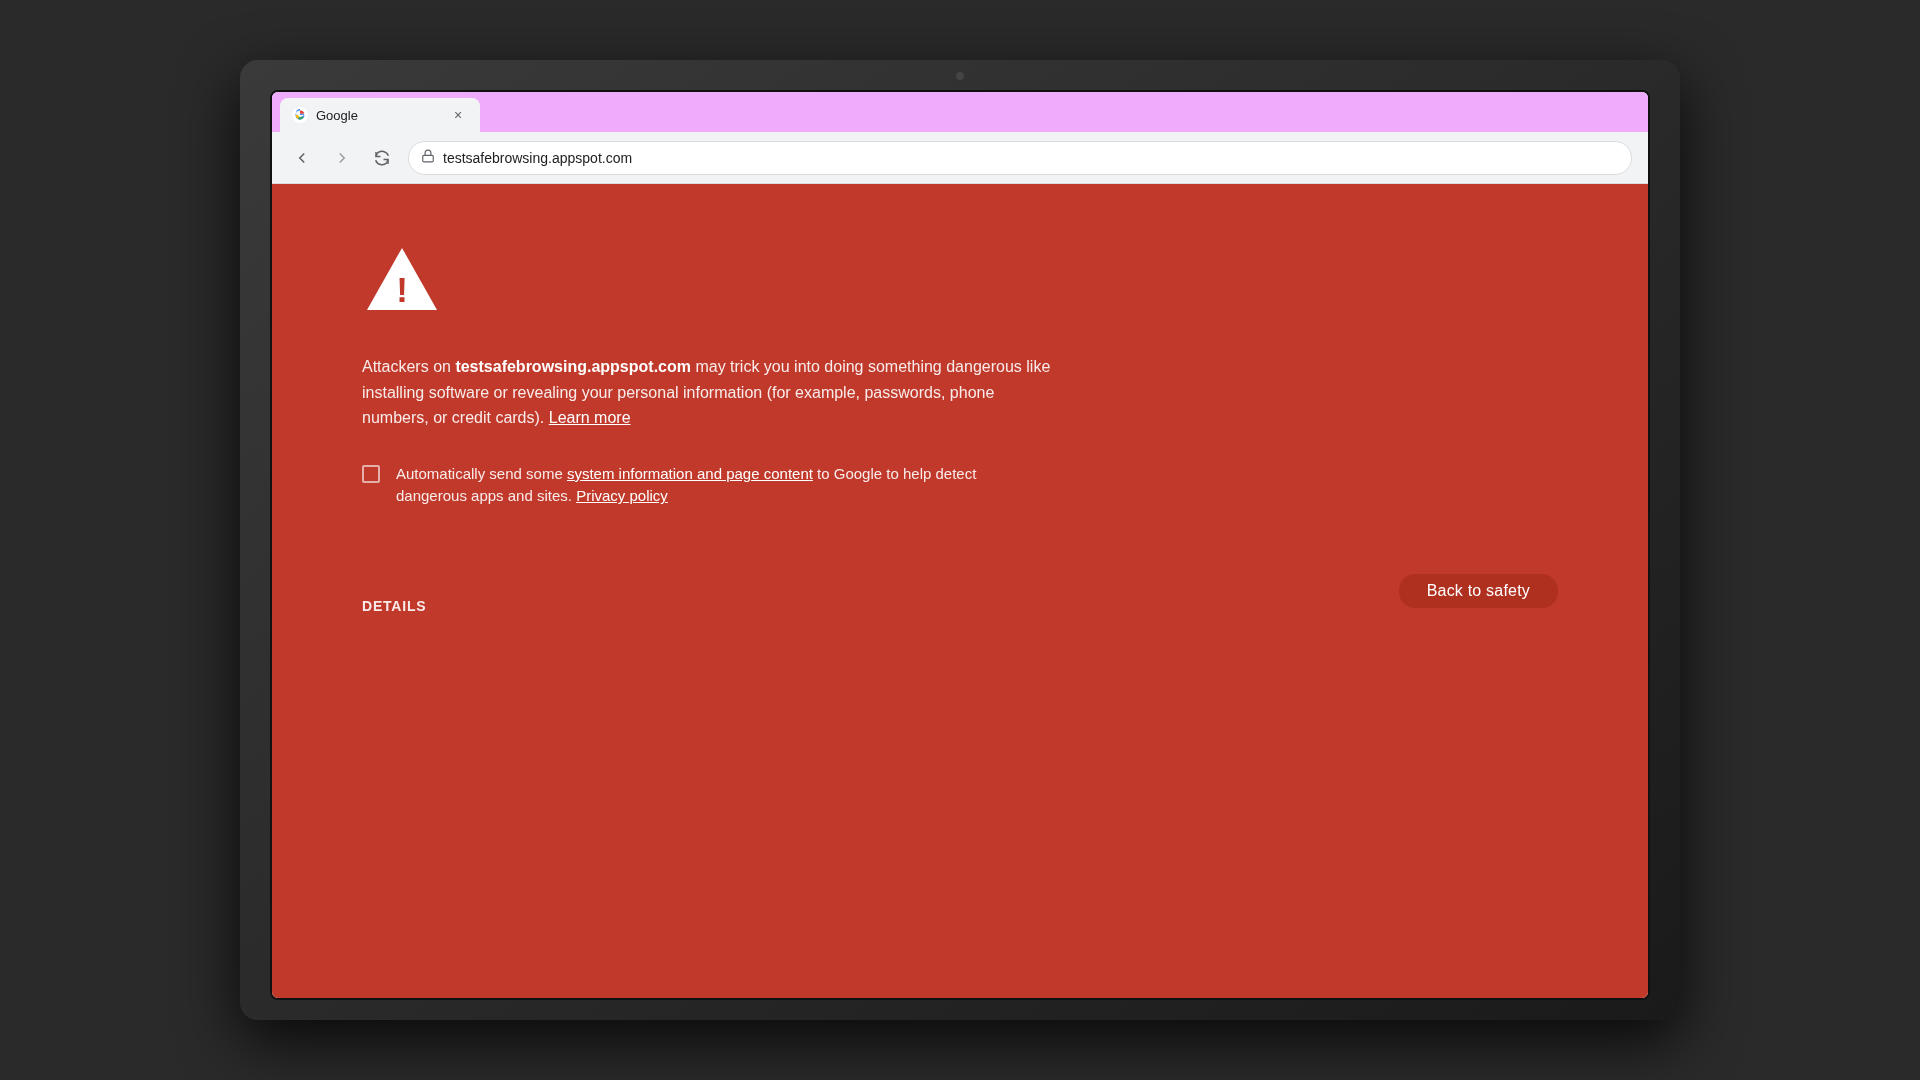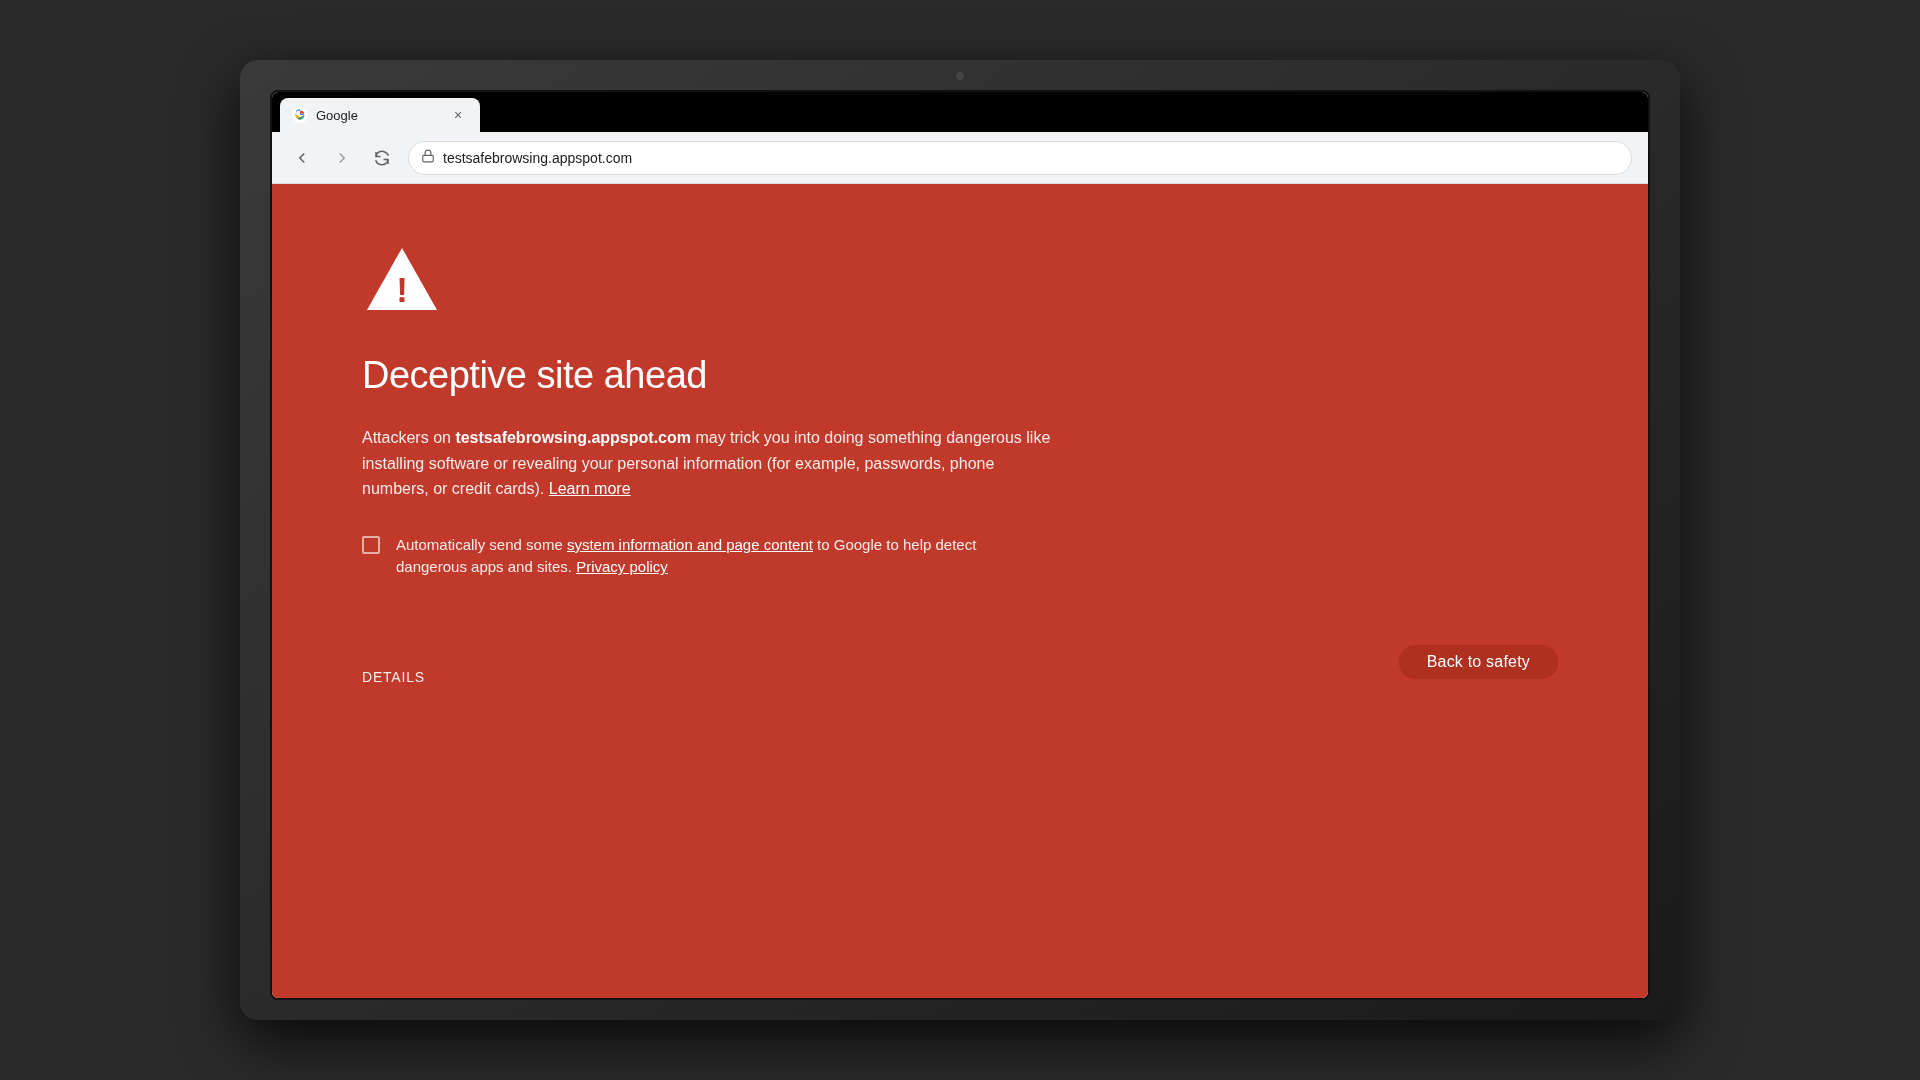--- a/index.html
+++ b/index.html
@@ -37,21 +37,21 @@
     .chrome-browser {
       width: 100%;
       height: 100%;
       display: flex;
       flex-direction: column;
       background: #fff;
     }
 
     
     .tab-bar {
-      background: #000000;
+      background: #f0abfc;
       height: 40px;
       display: flex;
       align-items: flex-end;
       padding: 0 8px;
       flex-shrink: 0;
     }
 
     .tab-active {
       background: #f1f3f4;
       height: 34px;
@@ -225,21 +225,21 @@
 
     .warning-footer {
       display: flex;
       align-items: center;
       justify-content: space-between;
       width: 100%;
     }
 
     .details-btn {
       font-size: 14px;
-      font-weight: 400;
+      font-weight: 700;
       color: rgba(255,255,255,0.9);
       letter-spacing: 0.8px;
       text-transform: uppercase;
       cursor: pointer;
       background: none;
       border: none;
       margin-top: 30px;
     }
 
     .back-to-safety-btn {
@@ -320,21 +320,20 @@
 
       <div class="warning-page">
 
         <div class="warning-icon-container">
           <svg class="warning-triangle" width="80" height="72" viewBox="0 0 80 72">
             <polygon points="40,4 76,68 4,68" fill="white"></polygon>
             <text x="40" y="60" text-anchor="middle" font-size="36" font-weight="bold" fill="#c0392b">!</text>
           </svg>
         </div>
 
-        <h1 class="warning-heading">Deceptive site ahead</h1>
 
         <p class="warning-body">
           <span>Attackers on </span><span class="site-name">testsafebrowsing.appspot.com</span><span> may trick you into doing something dangerous like installing software or revealing your personal information (for example, passwords, phone numbers, or credit cards).</span> <a href="#">Learn more</a>
         </p>
 
         <div class="checkbox-section">
           <div class="checkbox-box"></div>
           <span class="checkbox-label">
             <span>Automatically send some </span><a href="#">system information and page content</a><span> to Google to help detect dangerous apps and sites.</span> <a href="#">Privacy policy</a>
           </span>

